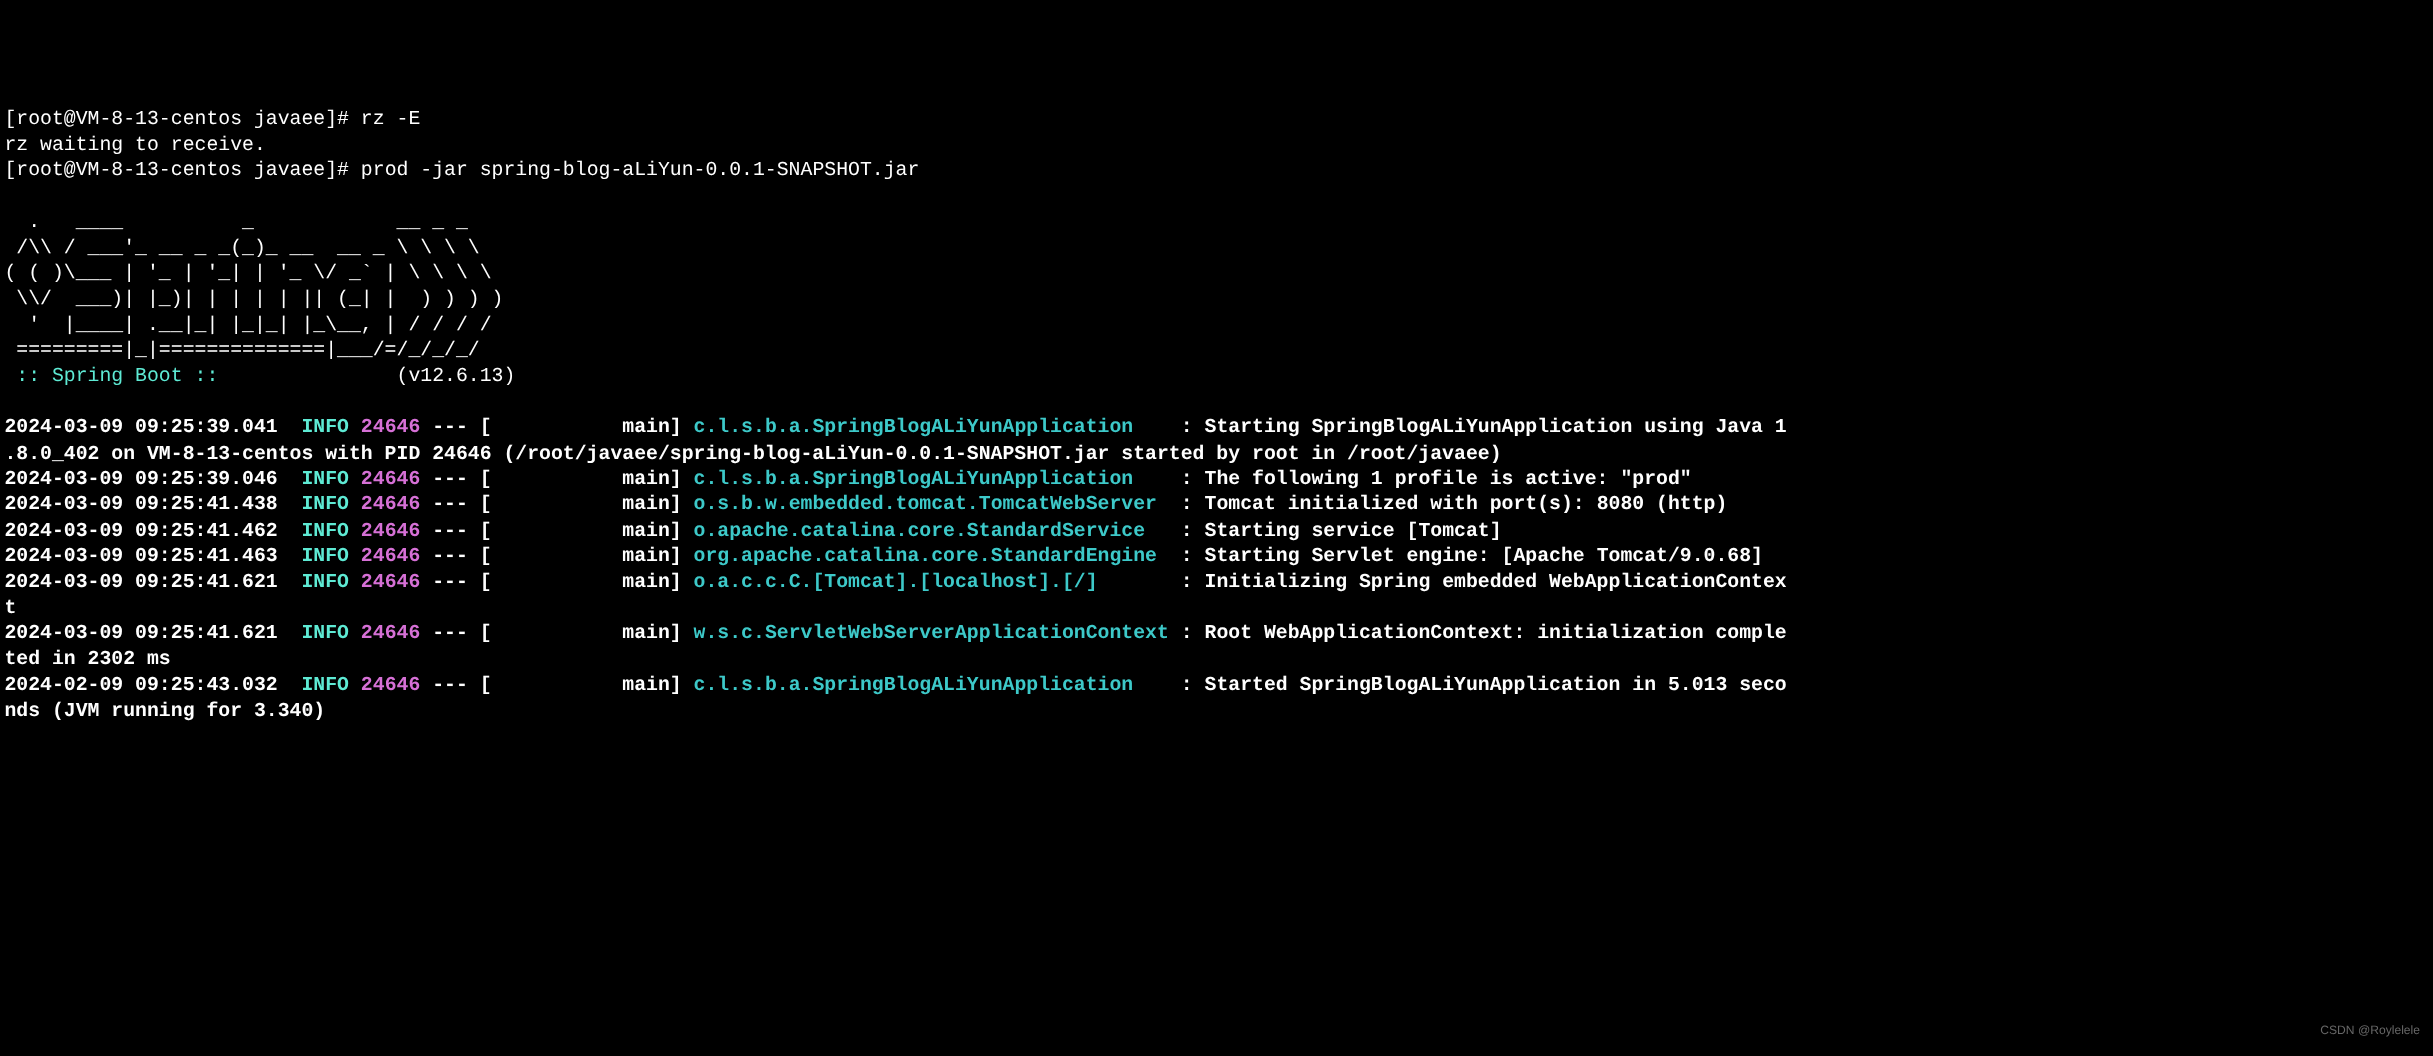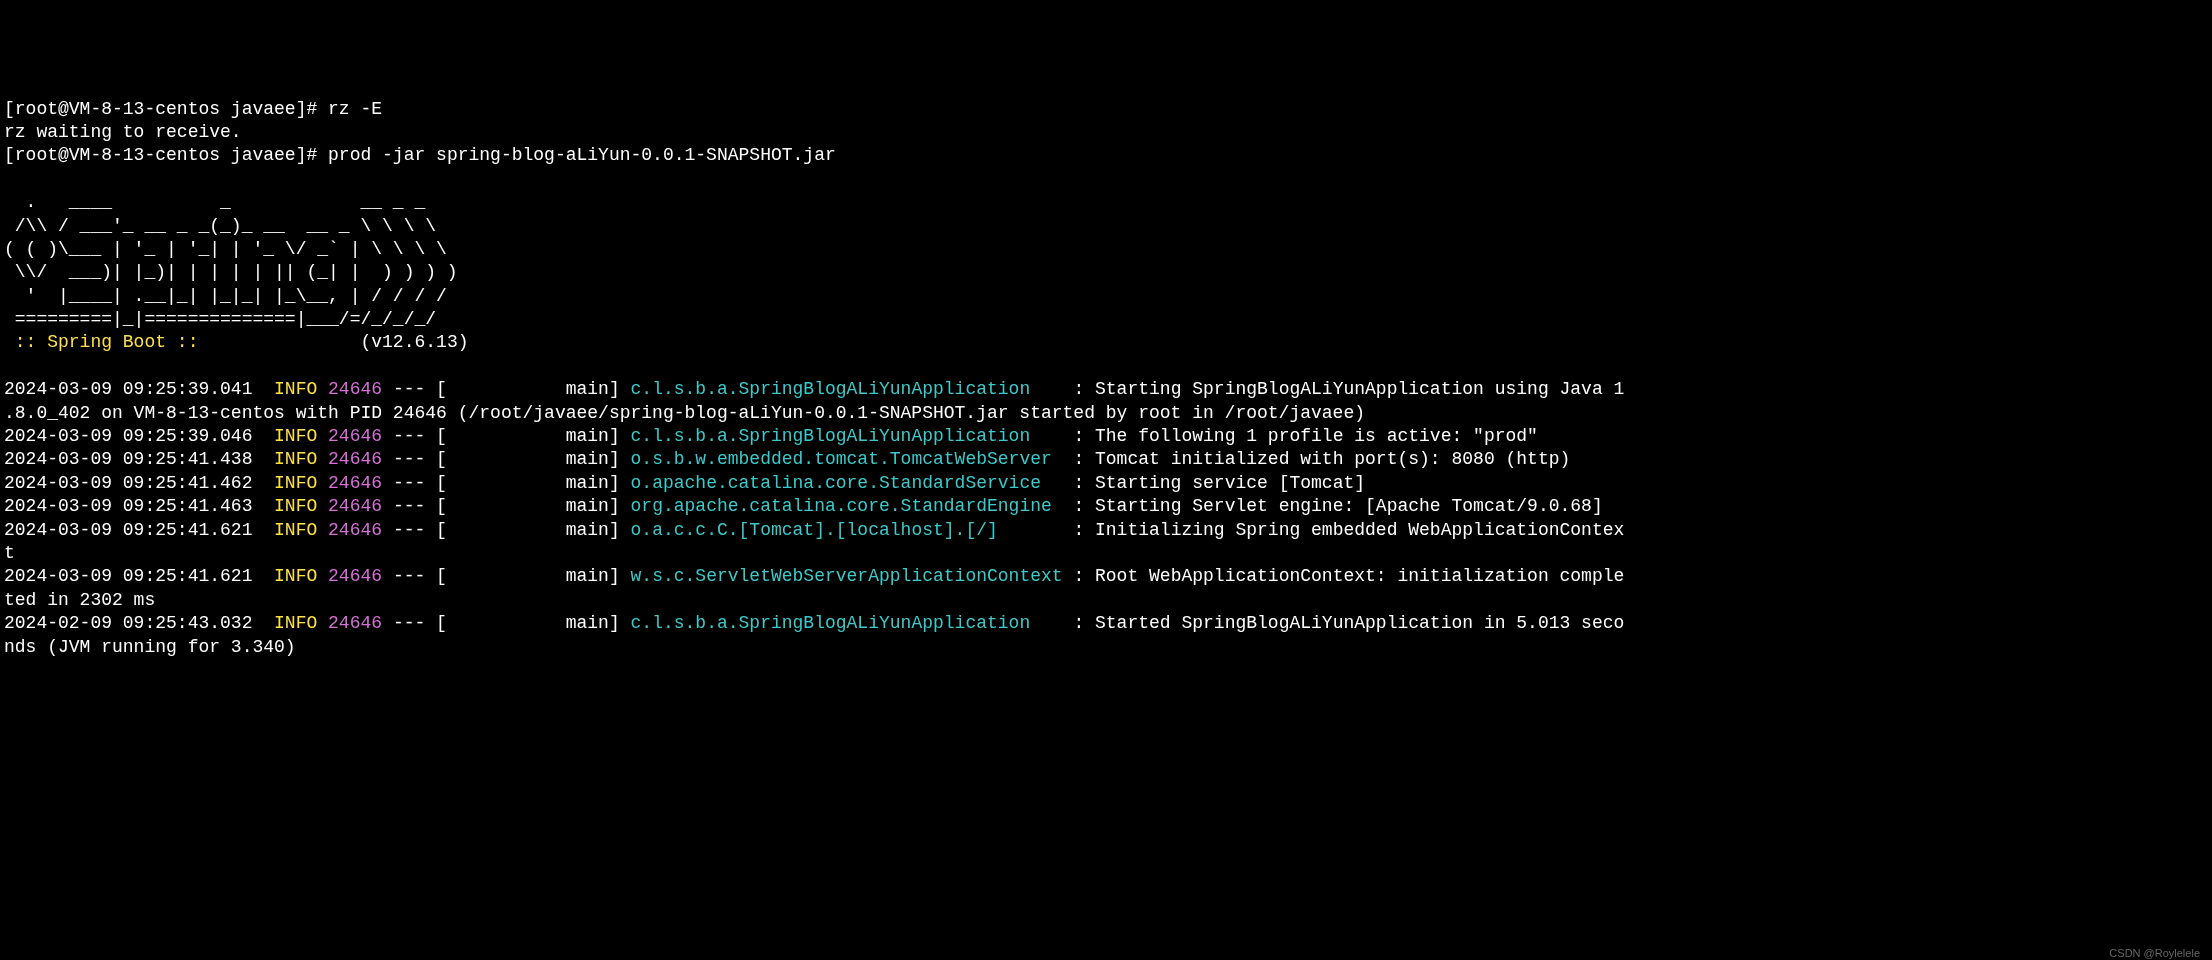--- a/index.html
+++ b/index.html
@@ -11,33 +11,33 @@
       background: #000;
       color: #fff;
       font-family: 'Courier New', Consolas, monospace;
       font-size: 18px;
       line-height: 1.3;
       padding: 4px;
       white-space: pre;
       overflow-x: auto;
     }
     .prompt { color: #ffffff; }
-    .green { color: #fde047; }
+    .green { color: #5eead4; }
     .magenta { color: #d670d6; }
     .cyan { color: #3dc9c9; }
     .watermark {
       position: fixed;
-      bottom: 0;
+      bottom: 16px;
       right: 12px;
       color: #666;
       font-size: 11px;
       font-family: Arial, sans-serif;
       text-align: center;
     }
-    .log-line { white-space: pre; }
+    .log-line { white-space: pre; font-weight: bold; }
   </style>
 </head>
 <body>
 
 
 
 <div><span class="prompt"><span>[root@VM-8-13-centos javaee]# </span><span>rz -E</span></span>
 <span>rz waiting to receive.</span>
 <span class="prompt"><span>[root@VM-8-13-centos javaee]# </span><span>prod -jar spring-blog-aLiYun-0.0.1-SNAPSHOT.jar</span></span>
 

